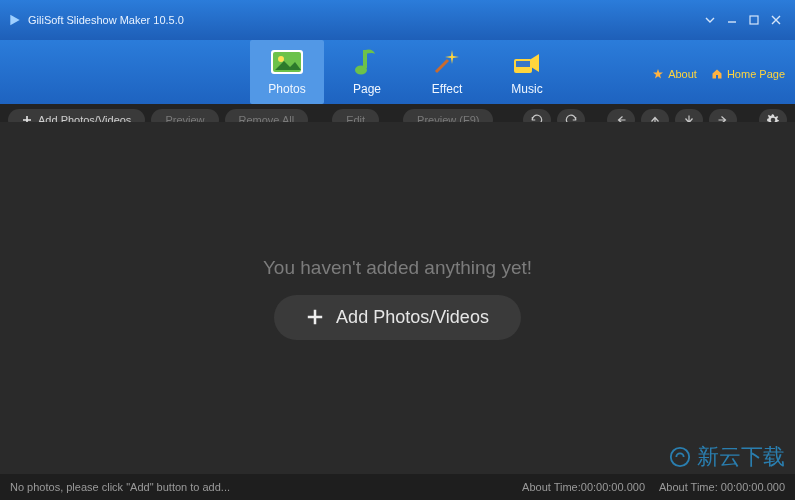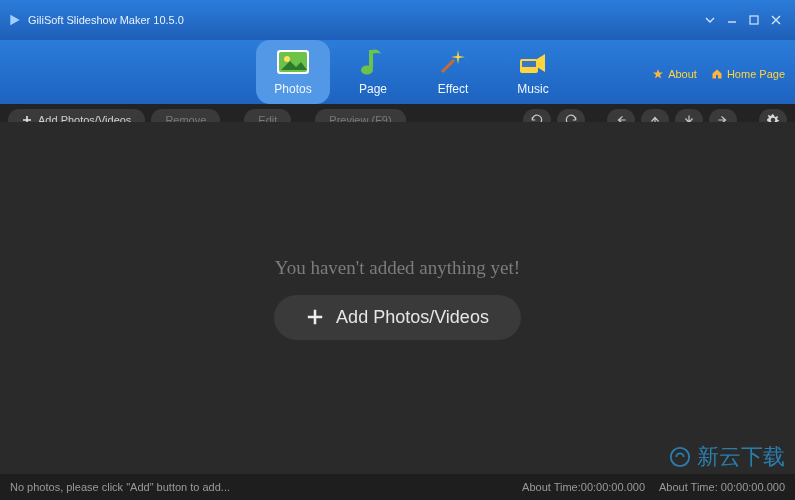--- a/index.html
+++ b/index.html
@@ -9,39 +9,39 @@
 .titlebar { height: 40px; background: linear-gradient(180deg, #2b7cda 0%, #1e5fb8 100%); display: flex; align-items: center; padding: 0 8px; color: #e8f2ff; font-size: 11px; }
 .titlebar .logo-svg { width: 14px; height: 14px; margin-right: 6px; }
 .titlebar .spacer { flex: 1; }
 .titlebar .win-btn { width: 22px; height: 18px; display: inline-flex; align-items: center; justify-content: center; cursor: pointer; opacity: .9; }
 .titlebar .win-btn svg { stroke: #e8f2ff; }
 
 
 .tabbar { height: 64px; background: linear-gradient(180deg, #2b7cda 0%, #1e63c0 100%); display: flex; align-items: stretch; padding-left: 250px; gap: 6px; position: relative; }
 .tab { width: 74px; display: flex; flex-direction: column; align-items: center; justify-content: flex-start; padding-top: 4px; cursor: pointer; font-size: 12px; color: #f0f7ff; }
 .tab .tab-icon { width: 36px; height: 36px; display: flex; align-items: center; justify-content: center; }
-.tab.active { background: #5298e6; border-radius: 14px; margin-left: 6px; }
+.tab.active { background: #5298e6; border-radius: 2px; }
 .tab span { margin-top: 2px; }
 .header-links { position: absolute; right: 10px; top: 28px; display: flex; gap: 14px; align-items: center; text-align: right; }
 .hlink { color: #ffd53d; font-size: 11px; display: inline-flex; align-items: center; gap: 4px; cursor: pointer; }
 .hlink svg { fill: #ffb341; }
 
 
 .toolbar { height: 32px; background: #232323; display: flex; align-items: center; padding: 0 8px; gap: 6px; }
 .tbtn, .pill { background: #3a3a3a; color: #cfcfcf; font-size: 11px; height: 22px; border-radius: 11px; padding: 0 14px; display: inline-flex; align-items: center; gap: 6px; cursor: pointer; border: none; }
 .tbtn svg { stroke: #e6e6e6; }
 .tbtn.disabled, .pill.disabled { color: #7a7a7a; cursor: default; }
 .toolbar .toolsep { flex: 1; }
 .iconbtn { width: 28px; height: 22px; background: #3a3a3a; border-radius: 11px; display: inline-flex; align-items: center; justify-content: center; cursor: pointer; }
 .iconbtn svg { stroke: #c9c9c9; }
 .iconbtn.gear svg { fill: #d8d8d8; stroke: none; }
 
 
 .content { position: absolute; top: 122px; left: 0; right: 0; bottom: 26px; background: #2a2a2a; display: flex; flex-direction: column; align-items: center; justify-content: center; gap: 16px; }
-.empty-text { color: #7c7c7c; font-size: 19px; font-family: Liberation Serif, serif; }
+.empty-text { color: #7c7c7c; font-size: 19px; }
 .bigbtn { background: #3a3a3a; color: #e6e6e6; font-size: 18px; padding: 12px 32px; border-radius: 26px; display: inline-flex; align-items: center; gap: 12px; cursor: pointer; border: none; }
 .bigbtn svg { stroke: #eee; }
 
 
 .statusbar { position: absolute; left: 0; right: 0; bottom: 0; height: 26px; background: #1e1e1e; display: flex; align-items: center; color: #9a9a9a; font-size: 11px; padding: 0 10px; }
 .statusbar .spacer { flex: 1; }
 .statusbar .time { margin-left: 14px; }
 .watermark { position: absolute; right: 10px; bottom: 28px; color: #2aa2e8; font-size: 22px; opacity: .7; pointer-events: none; display: flex; align-items: center; gap: 6px; }
 </style>
 </head>
@@ -137,21 +137,22 @@
   </div>
 </div>
 
 <div class="toolbar">
   <button class="tbtn">
     <svg width="10" height="10" viewBox="0 0 10 10" fill="none" stroke-width="1.6">
         <path d="M5 1 V9 M1 5 H9"></path>
       </svg>
     <span>Add Photos/Videos</span>
   </button>
-  <button class="pill disabled">Remove</button>
+  <button class="pill disabled">Preview</button>
+  <button class="pill disabled">Remove All</button>
   <button class="pill disabled" style="margin-left:18px">Edit</button>
   <button class="pill disabled" style="margin-left:18px">Preview (F9)</button>
 
   <div class="toolsep"></div>
 
   <div class="iconbtn">
     <svg width="14" height="14" viewBox="0 0 24 24" fill="none" stroke-width="2">
         <path d="M4 12 A8 8 0 1 1 7 18"></path>
         <path d="M4 7 L4 12 L9 12"></path>
       </svg>

